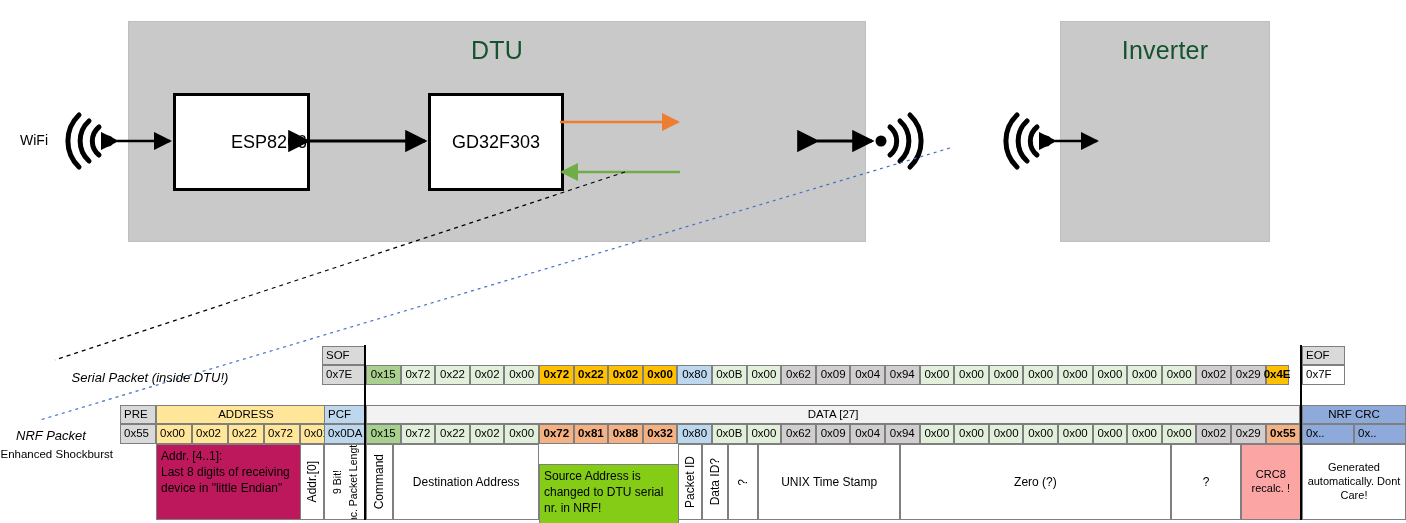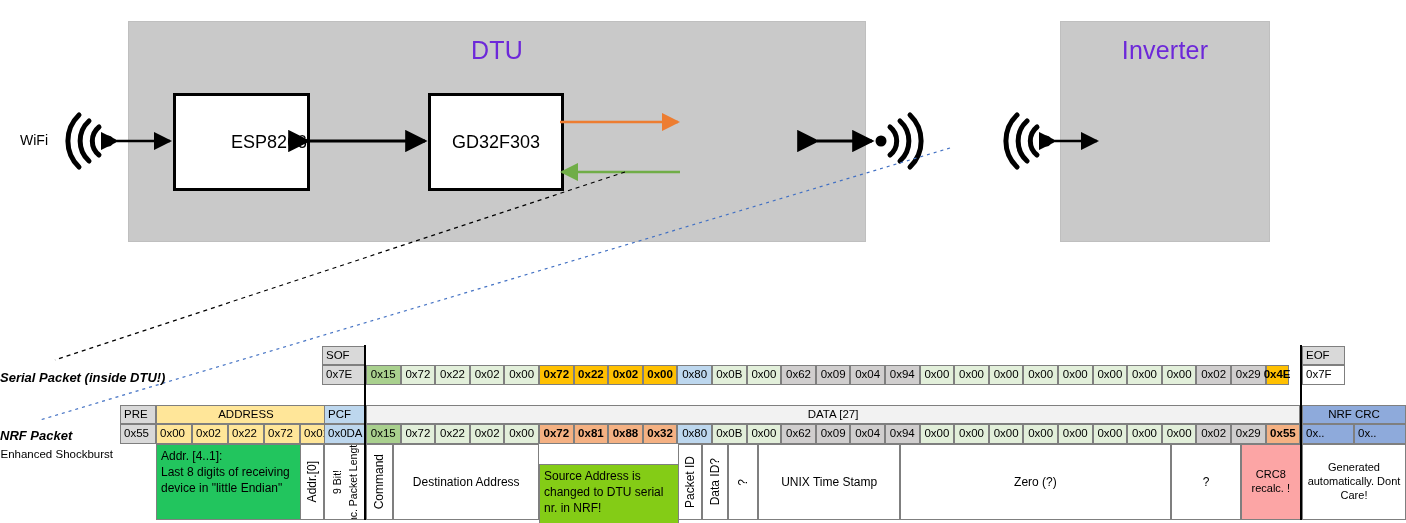--- a/index.html
+++ b/index.html
@@ -10,21 +10,21 @@
     color:#000;
   }
 
   
   #diagram-layer{position:absolute;left:0;top:0;width:1406px;height:340px;}
   .enclosure{
     position:absolute;background:#c9c9c9;border:1px solid #bfbfbf;
   }
   .enclosure-title{
     position:absolute;left:0;right:0;top:14px;text-align:center;
-    font-size:25px;color:#6d28d9;letter-spacing:.2px;
+    font-size:25px;color:#14532d;letter-spacing:.2px;
   }
   .chip{
     position:absolute;background:#ffffff;border:3px solid #000;
     display:flex;align-items:center;justify-content:center;
     font-size:18px;color:#000;
   }
   .wifi-label{position:absolute;font-size:14px;}
 
   svg.overlay{position:absolute;left:0;top:0;width:1406px;height:523px;pointer-events:none;}
 
@@ -35,22 +35,22 @@
     border:1px solid #7f7f7f;
     font-size:11.5px;line-height:1;
     display:flex;align-items:center;
     padding-left:3px;
     white-space:nowrap;
     background:#ffffff;
   }
   .cell.center{justify-content:center;padding-left:0;}
 
   .rowlabel{
-    position:absolute;font-style:italic;font-weight:bold;font-size:13px;
-    text-align:left;
+    position:absolute;font-style:italic;font-weight:normal;font-size:13px;
+    text-align:center;
   }
   .sublabel{position:absolute;font-size:11.5px;text-align:right;}
 
   
   .desc{
     position:absolute;box-sizing:border-box;border:1px solid #7f7f7f;
     background:#ffffff;font-size:12px;line-height:1.35;
     padding:3px 4px;color:#000;overflow:hidden;
   }
   .desc.center{display:flex;align-items:center;justify-content:center;
@@ -222,21 +222,21 @@
       <div class="cell center" style="left: 1127.2px; top: 424px; width: 34.6px; height: 20px; background: rgb(226, 239, 218);">0x00</div>
       <div class="cell center" style="left: 1161.8px; top: 424px; width: 34.6px; height: 20px; background: rgb(226, 239, 218);">0x00</div>
       <div class="cell center" style="left: 1196.4px; top: 424px; width: 34.6px; height: 20px; background: rgb(208, 206, 206);">0x02</div>
       <div class="cell center" style="left: 1231px; top: 424px; width: 34.6px; height: 20px; background: rgb(208, 206, 206);">0x29</div>
       <div class="cell center" style="left: 1265.6px; top: 424px; width: 34.6px; height: 20px; background: rgb(244, 177, 131); font-weight: bold;">0x55</div>
       <div class="cell" style="left: 1302px; top: 424px; width: 52px; height: 20px; background: rgb(142, 170, 219);">0x..</div>
       <div class="cell" style="left: 1354px; top: 424px; width: 52px; height: 20px; background: rgb(142, 170, 219);">0x..</div>
     </div>
 
   <div id="desc-table">
-      <div class="desc" style="left: 156px; top: 444px; width: 156px; height: 76px; background: #22c55e; white-space: pre-line;">Addr. [4..1]:
+      <div class="desc" style="left: 156px; top: 444px; width: 156px; height: 76px; background: #be185d; white-space: pre-line;">Addr. [4..1]:
 Last 8 digits of receiving device in "little Endian"</div>
       <div class="desc vert" style="left: 300px; top: 444px; width: 24px; height: 76px; background: rgb(255, 255, 255);">
         <span>Addr.[0]</span>
       </div>
       <div class="desc vert2" style="left: 324px; top: 444px; width: 42px; height: 76px; background: rgb(255, 255, 255);">
         <span>9 Bit!</span>
         <span>Inc. Packet Length</span>
       </div>
       <div class="desc vert" style="left: 366px; top: 444px; width: 27px; height: 76px; background: rgb(255, 255, 255);">
         <span>Command</span>

